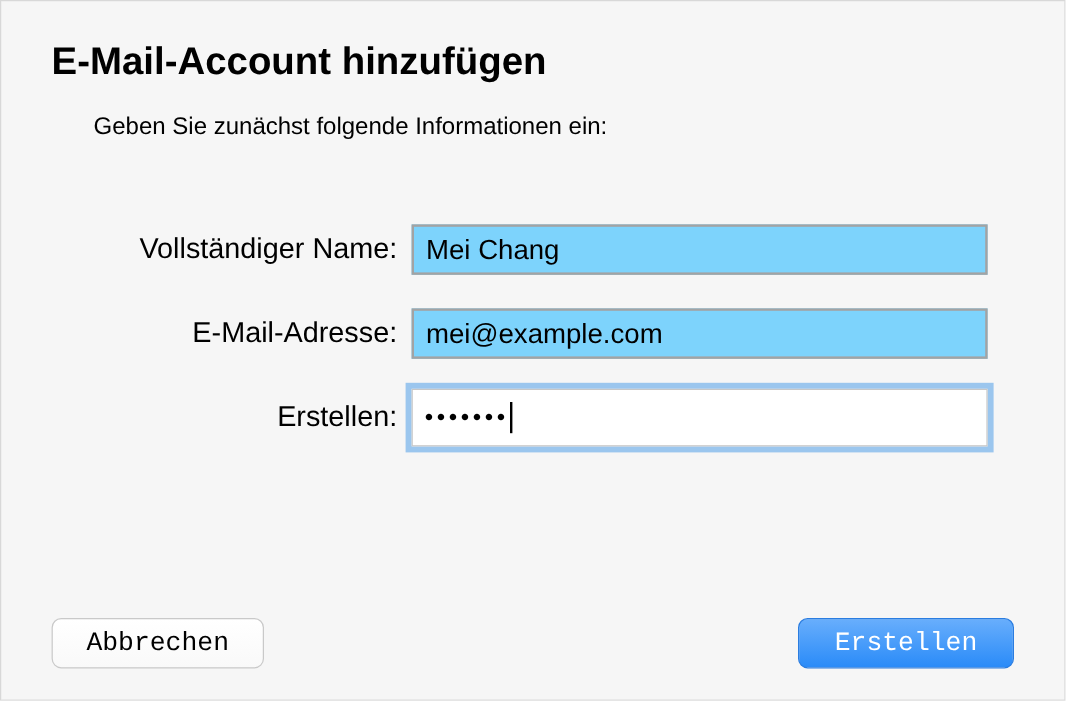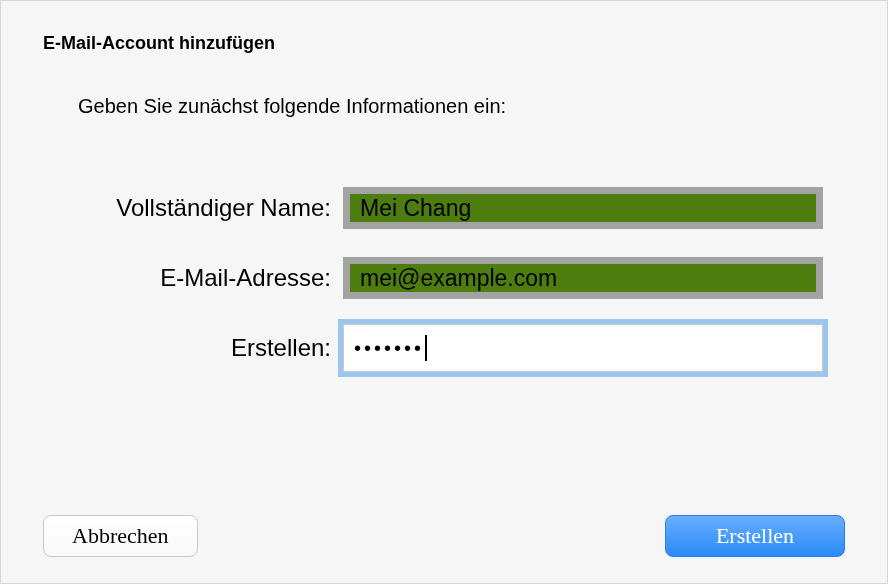--- a/index.html
+++ b/index.html
@@ -12,21 +12,21 @@
     }
     .dialog {
       width: 888px;
       height: 584px;
       background: #f6f6f6;
       border: 1px solid #d8d8d8;
       position: relative;
       padding: 0;
     }
     .heading {
-      font-size: 18px;
+      font-size: 32px;
       font-weight: 700;
       color: #000;
       position: absolute;
       left: 42px;
       top: 32px;
     }
     .subheading {
       font-size: 20px;
       font-weight: 400;
       color: #000;
@@ -49,22 +49,22 @@
     .form-label {
       width: 342px;
       text-align: right;
       font-size: 24px;
       color: #000;
       padding-right: 12px;
     }
     .form-input {
       width: 480px;
       height: 42px;
-      border: 7px solid #a3a3a3;
-      background: #4d7c0f;
+      border: 2px solid #a3a3a3;
+      background: #7dd3fc;
       font-size: 23px;
       padding: 4px 10px;
       font-family: inherit;
       color: #000;
       outline: none;
     }
     .password-dots {
       font-family: Arial, sans-serif;
       letter-spacing: 3px;
       font-size: 20px;
@@ -96,21 +96,21 @@
       bottom: 26px;
       width: 100%;
       padding: 0 42px;
       display: flex;
       justify-content: space-between;
     }
     .btn {
       height: 42px;
       border-radius: 8px;
       font-size: 22px;
-      font-family: Liberation Serif, serif;
+      font-family: Liberation Mono, monospace;
       padding: 0 28px;
       border: 1px solid #c9c9c9;
       cursor: pointer;
       display: flex;
       align-items: center;
       justify-content: center;
     }
     .btn-cancel {
       background: linear-gradient(to bottom, #ffffff, #f9f9f9);
       color: #000;

